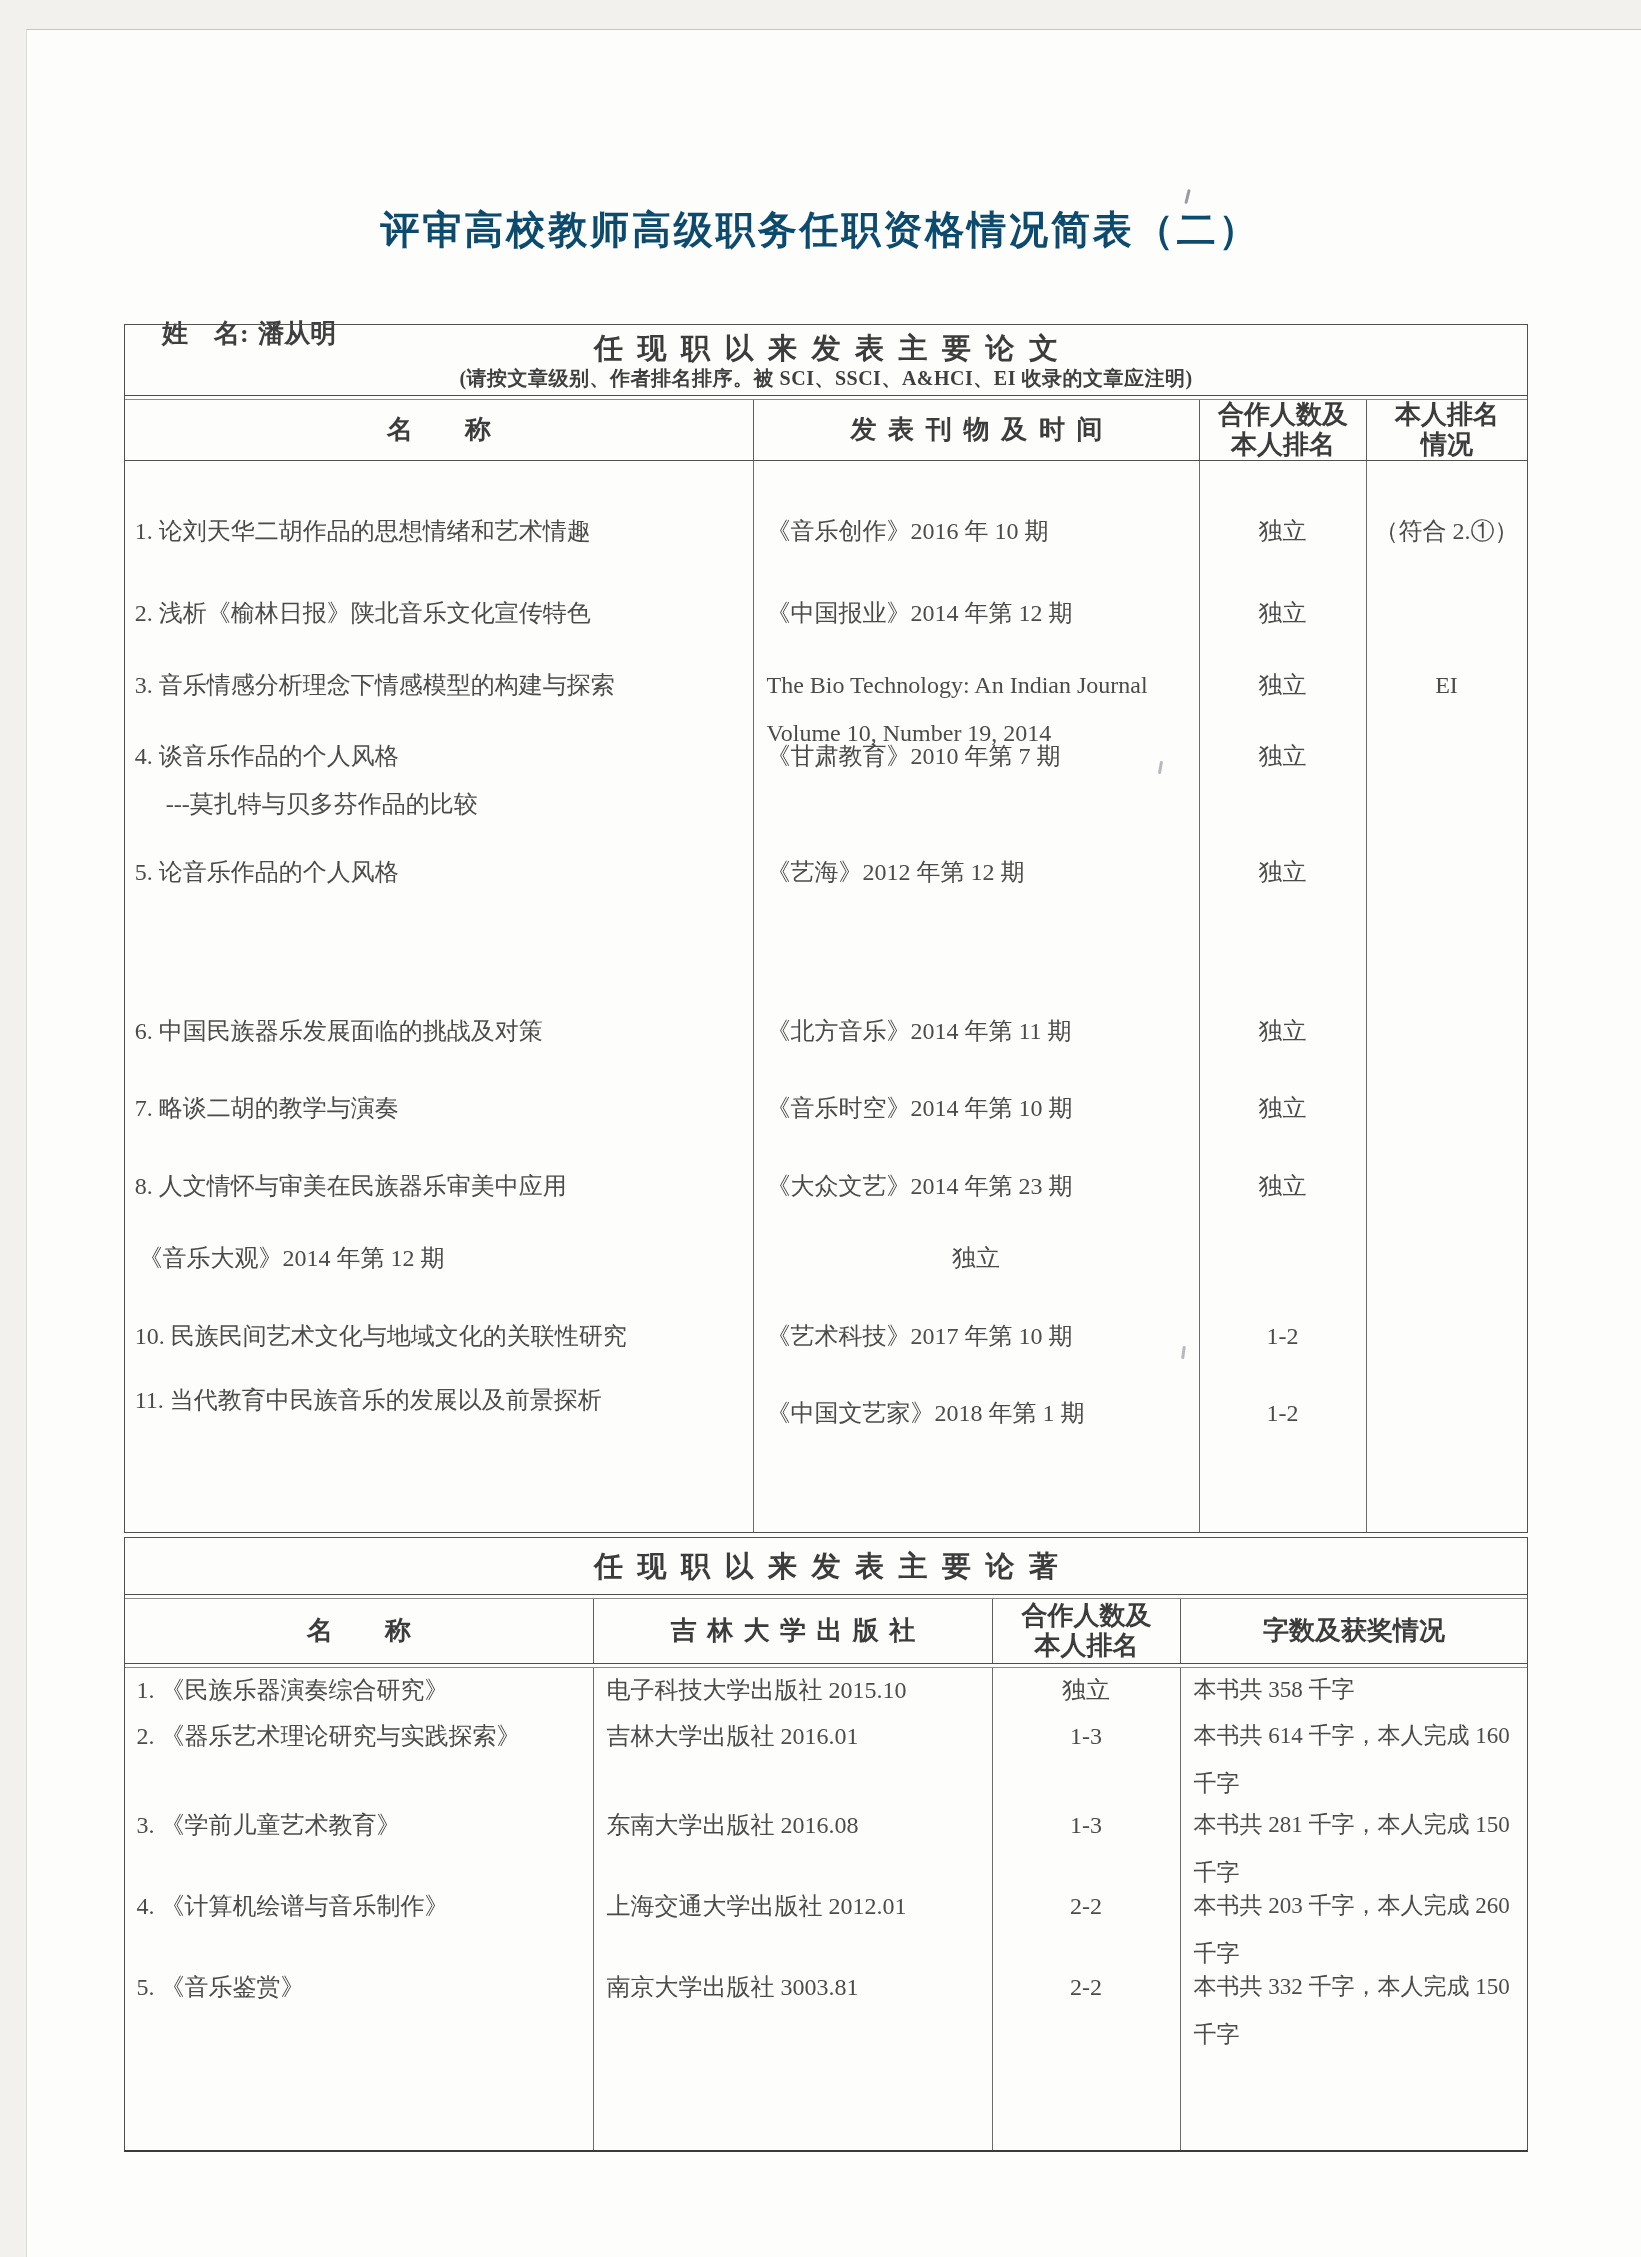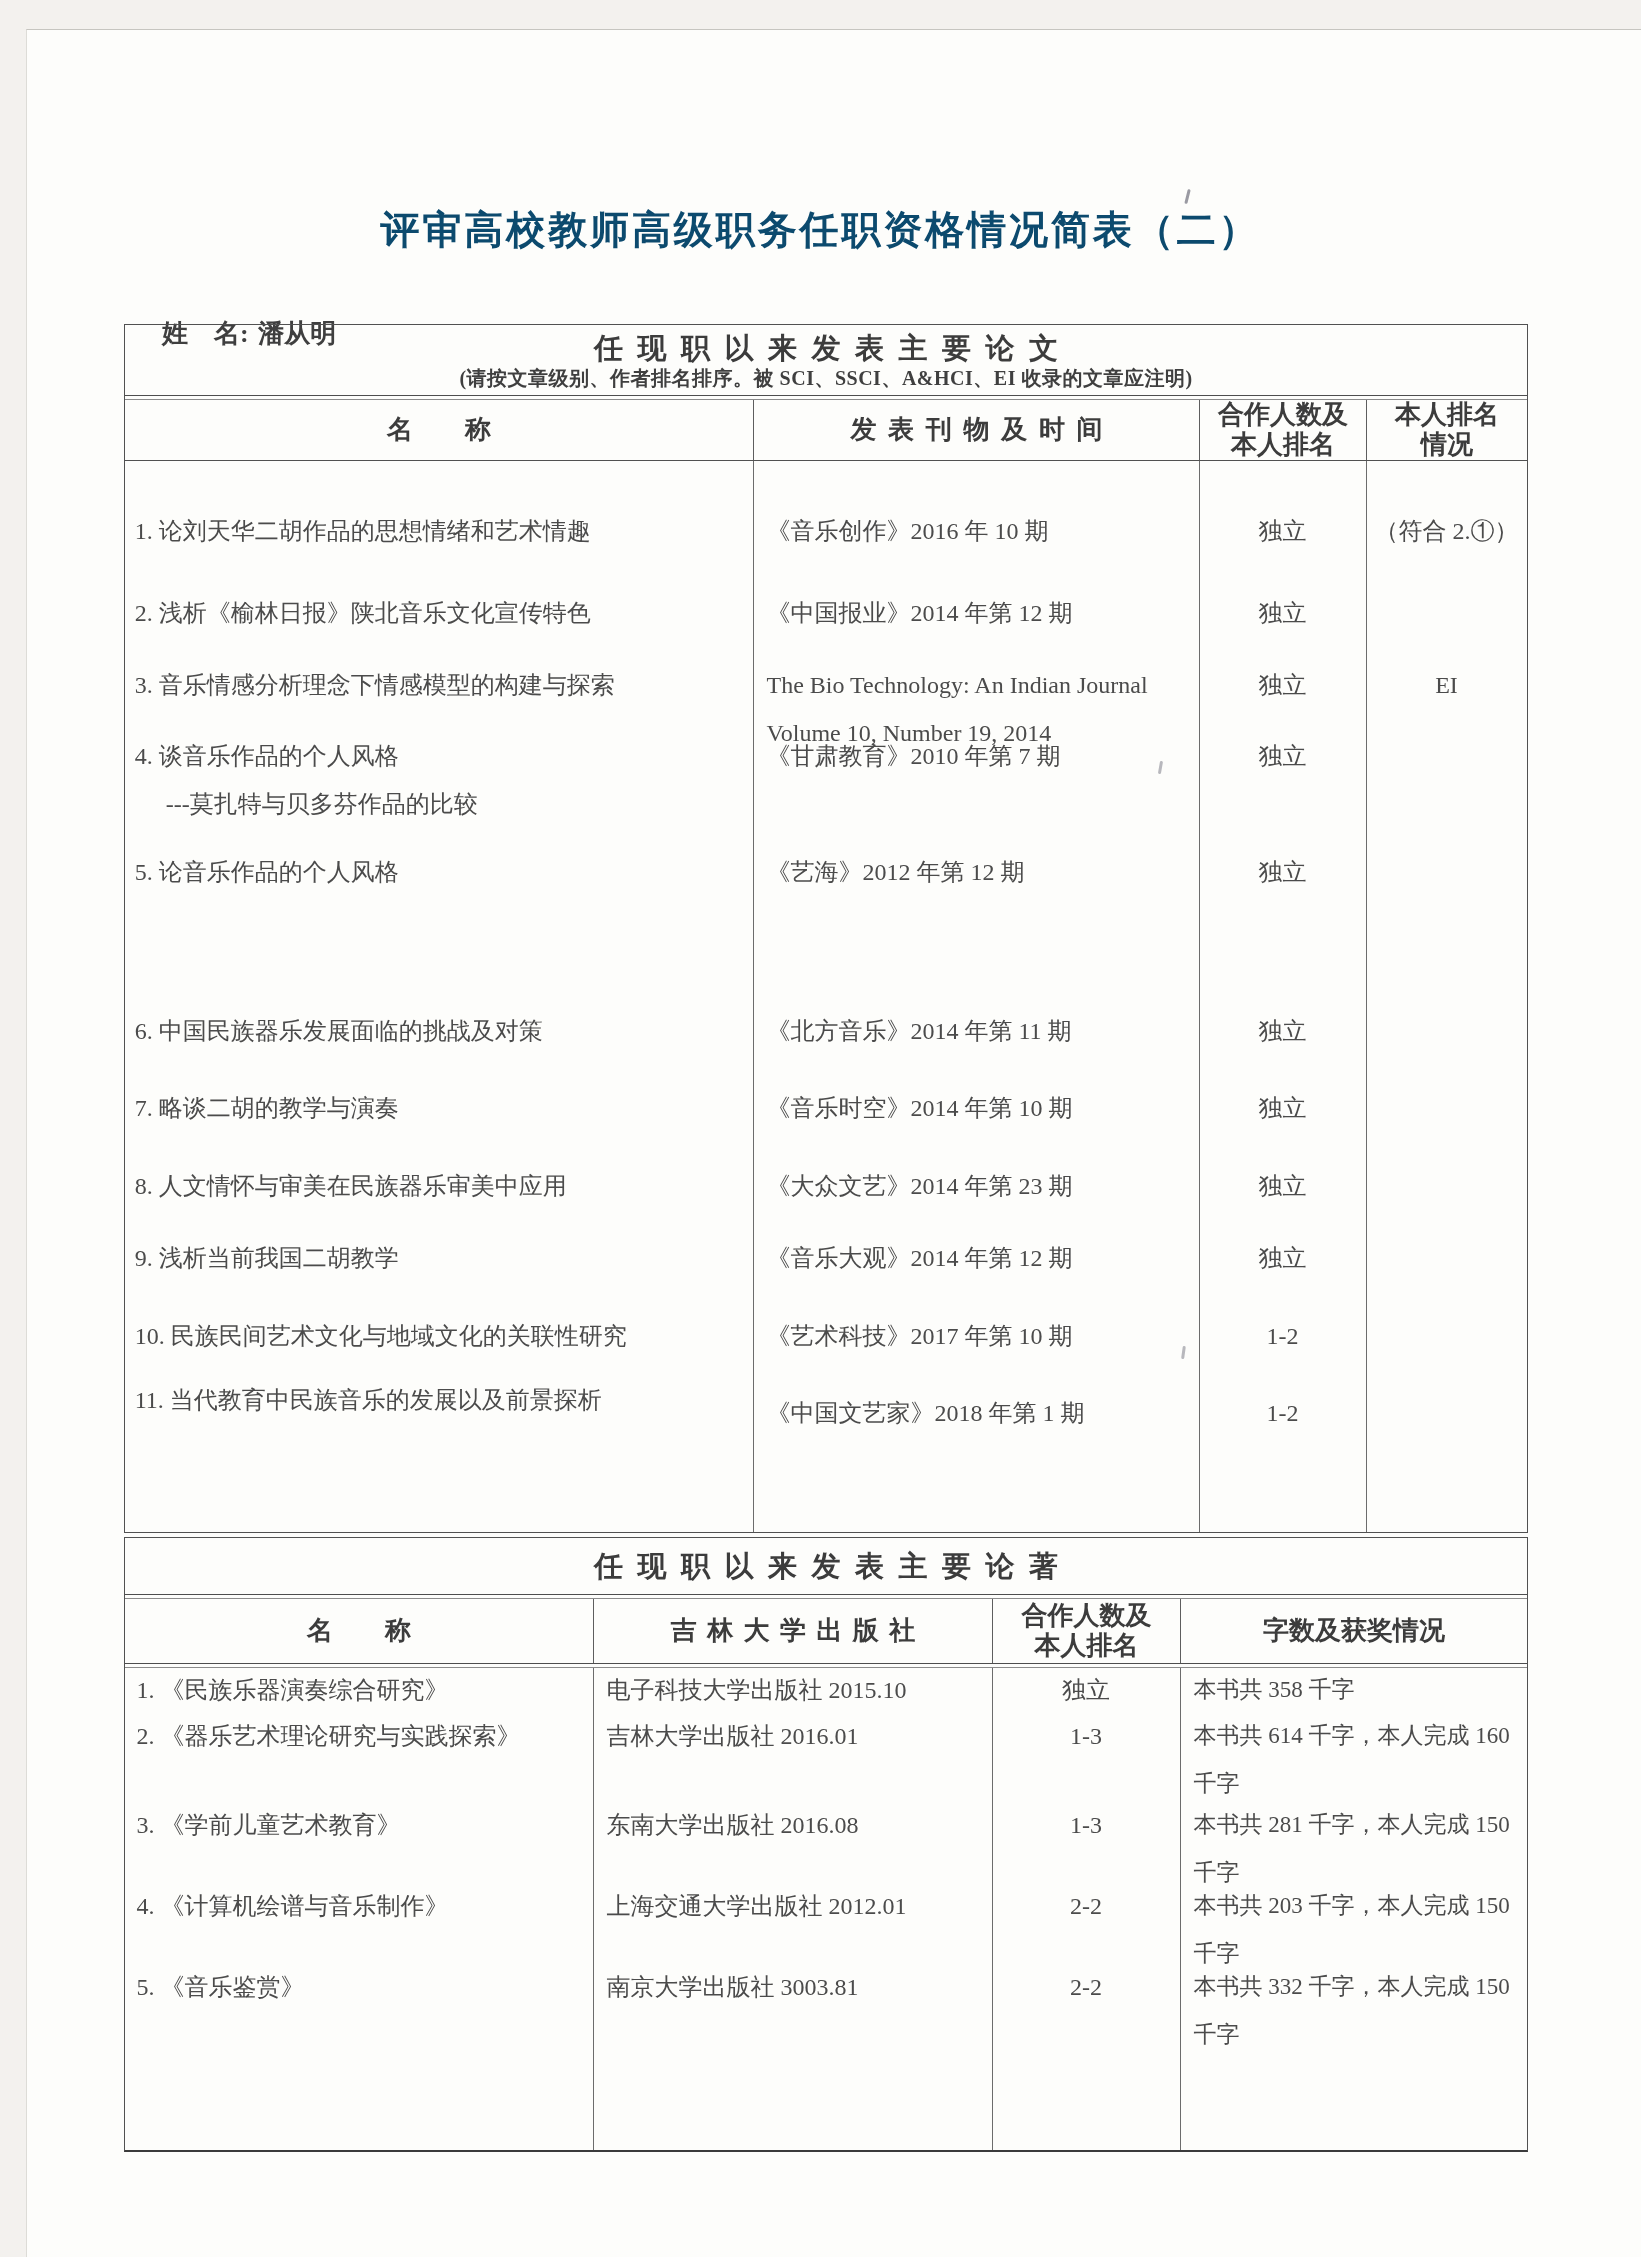--- a/index.html
+++ b/index.html
@@ -169,21 +169,20 @@
       </div>
 
       <div class="row" style="top:709px">
         <div class="cn">8. 人文情怀与审美在民族器乐审美中应用</div>
         <div class="cj">《大众文艺》2014 年第 23 期</div>
         <div class="cr">独立</div>
         <div class="ca"></div>
       </div>
 
       <div class="row" style="top:781px">
-        <div class="cn">9. 浅析当前我国二胡教学</div>
         <div class="cj">《音乐大观》2014 年第 12 期</div>
         <div class="cr">独立</div>
         <div class="ca"></div>
       </div>
 
       <div class="row" style="top:859px">
         <div class="cn">10. 民族民间艺术文化与地域文化的关联性研究</div>
         <div class="cj">《艺术科技》2017 年第 10 期</div>
         <div class="cr">1-2</div>
         <div class="ca"></div>
@@ -236,21 +235,21 @@
         <div class="cn">3. 《学前儿童艺术教育》</div>
         <div class="cj">东南大学出版社 2016.08</div>
         <div class="cr">1-3</div>
         <div class="cw">本书共 281 千字，本人完成 150 千字</div>
       </div>
 
       <div class="row" style="top:222px">
         <div class="cn">4. 《计算机绘谱与音乐制作》</div>
         <div class="cj">上海交通大学出版社 2012.01</div>
         <div class="cr">2-2</div>
-        <div class="cw">本书共 203 千字，本人完成 150 千字</div>
+        <div class="cw">本书共 203 千字，本人完成 260 千字</div>
       </div>
 
       <div class="row" style="top:303px">
         <div class="cn">5. 《音乐鉴赏》</div>
         <div class="cj">南京大学出版社 3003.81</div>
         <div class="cr">2-2</div>
         <div class="cw">本书共 332 千字，本人完成 150 千字</div>
       </div>
     </div>
   </section>

